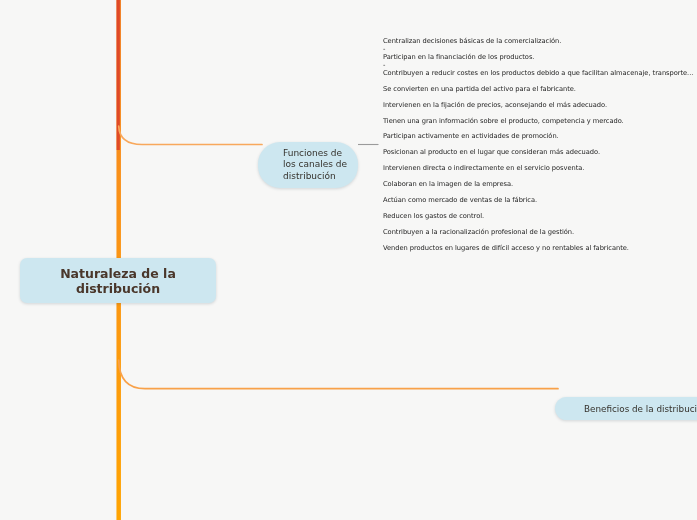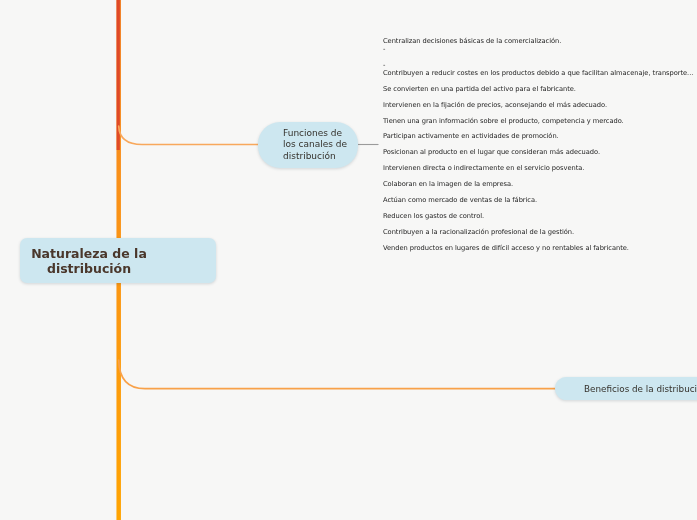--- a/index.html
+++ b/index.html
@@ -18,26 +18,27 @@
     position: absolute;
     left: 0; top: 0;
     width: 697px; height: 520px;
   }
   .node {
     position: absolute;
     background: #cde7f0;
     box-shadow: 0 1px 3px rgba(40, 60, 75, 0.18);
     box-sizing: border-box;
     cursor: default;
+    margin-top: 20px;
   }
   .node-root {
     left: 20px; top: 238px;
     width: 196px; height: 45px;
     border-radius: 7px;
-    display: flex; align-items: center; justify-content: flex-start;
+    display: flex; align-items: center; justify-content: center;
     text-align: center;
     font-size: 12.5px; font-weight: bold;
     line-height: 15px;
     color: #4a372b;
   }
   .node-root .label { max-width: 138px; }
   .node-funciones {
     left: 258px; top: 122px;
     width: 100px; height: 46px;
     border-radius: 22px;
@@ -108,20 +109,21 @@
     <span class="label">Funciones de los canales de distribución</span>
   </div>
 
   <div class="node node-beneficios" style="background-color: rgb(205, 231, 240); color: rgb(53, 50, 44);">
     <span class="label">Beneficios de la distribución</span>
   </div>
 
   <div class="items-list">
       <div class="item" style="top: 36px;">Centralizan decisiones básicas de la comercialización.</div>
       <div class="item" style="top: 43.95px;">-</div>
+      <div class="item" style="top: 51.9px;">Participan en la financiación de los productos.</div>
       <div class="item" style="top: 59.85px;">-</div>
       <div class="item" style="top: 67.8px;">Contribuyen a reducir costes en los productos debido a que facilitan almacenaje, transporte...</div>
       <div class="item" style="top: 83.7px;">Se convierten en una partida del activo para el fabricante.</div>
       <div class="item" style="top: 99.6px;">Intervienen en la fijación de precios, aconsejando el más adecuado.</div>
       <div class="item" style="top: 115.5px;">Tienen una gran información sobre el producto, competencia y mercado.</div>
       <div class="item" style="top: 131.4px;">Participan activamente en actividades de promoción.</div>
       <div class="item" style="top: 147.3px;">Posicionan al producto en el lugar que consideran más adecuado.</div>
       <div class="item" style="top: 163.2px;">Intervienen directa o indirectamente en el servicio posventa.</div>
       <div class="item" style="top: 179.1px;">Colaboran en la imagen de la empresa.</div>
       <div class="item" style="top: 195px;">Actúan como mercado de ventas de la fábrica.</div>

